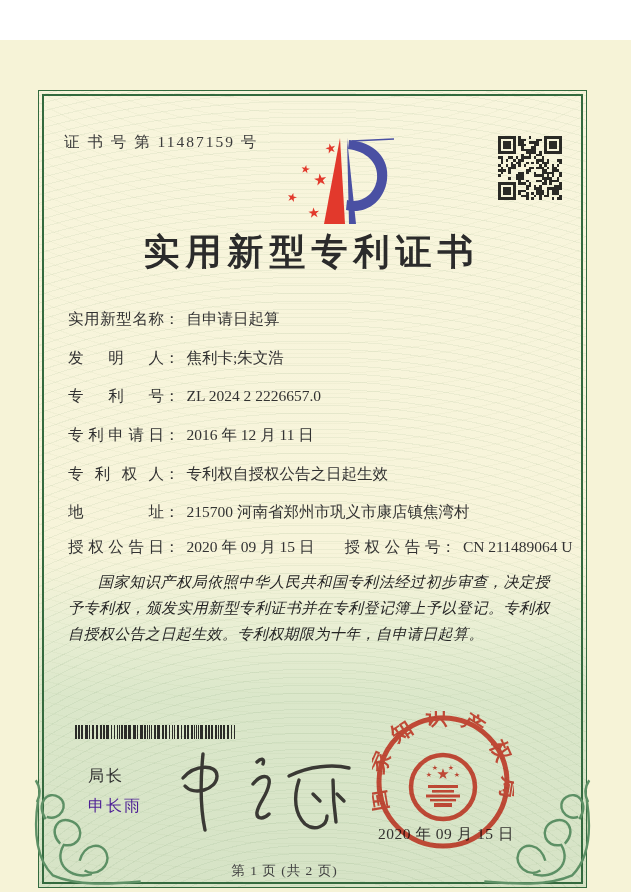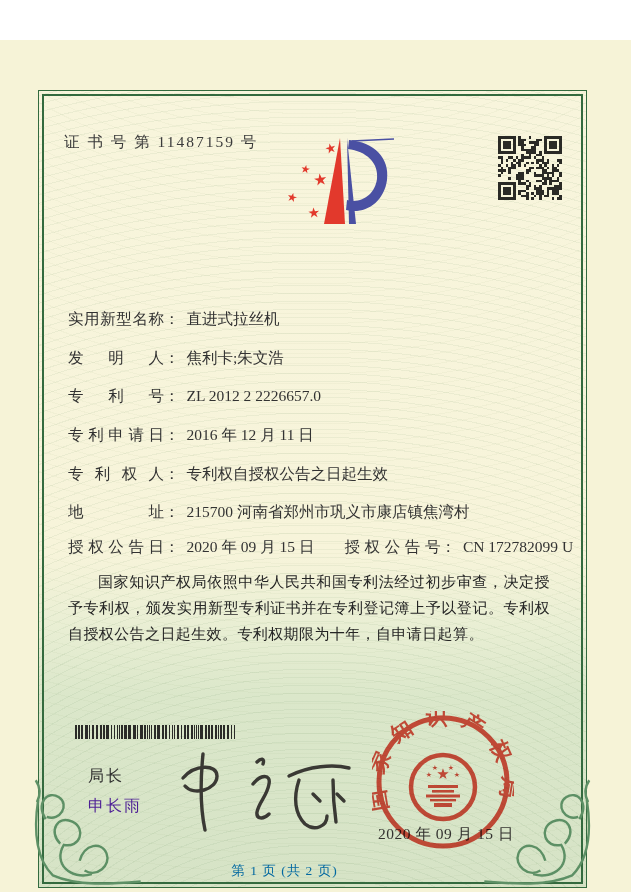--- a/index.html
+++ b/index.html
@@ -20,29 +20,29 @@
               letter-spacing:6px;color:#2b2b2b;}
   
   .fields{left:68px;top:269px;width:480px;}
   .field-row{height:38.7px;font-size:15.5px;color:#323232;white-space:nowrap;}
   .flabel{display:inline-flex;justify-content:space-between;width:96px;vertical-align:top;color:#323232;}
   .colon{margin-right:7px;}
   .grant-row{left:68px;top:497px;width:500px;font-size:15.5px;color:#323232;white-space:nowrap;display:flex;}
   .grant-pair2{margin-left:30px;}
   
   .body-text{left:68px;top:530px;width:482px;font-size:15px;line-height:1.73;color:#242424;letter-spacing:.4px;}
-  .body-text p{margin:0;text-indent:2em;text-align:justify;}
+  .body-text p{margin:0;text-indent:2em;text-align:justify;font-style:italic;}
   
   .barcode-svg{left:75px;top:685px;}
   .issuer-title{left:88px;top:726px;font-size:16px;color:#2e2e2e;letter-spacing:2px;text-align:center;}
   .issuer-name{left:88px;top:756px;font-size:16px;color:#4c1d95;letter-spacing:2px;}
   .signature-svg{left:165px;top:700px;}
   .seal-wrap{left:372px;top:671px;width:142px;height:142px;mix-blend-mode:multiply;}
   .seal-date{left:378px;top:784px;font-size:15.5px;color:#33322f;letter-spacing:.5px;white-space:nowrap;}
-  .page-number{left:38px;top:822px;width:493px;text-align:center;font-size:13.5px;color:#0369a1;letter-spacing:1px;}
+  .page-number{left:38px;top:822px;width:493px;text-align:center;font-size:13.5px;color:#404040;letter-spacing:1px;}
   .back-note{left:0;top:856px;width:631px;text-align:center;font-size:14.5px;color:#333;letter-spacing:2px;}
   .flourish{width:122px;height:122px;}
   .flourish-left{left:26px;top:728px;}
   .flourish-right{right:32px;top:728px;transform:scaleX(-1);}
   .scan-edge{left:0;bottom:0;width:631px;height:6px;background:linear-gradient(#d9d7cd,#a8a7a1);}
   .page-tab{left:293px;bottom:2px;width:46px;height:9px;background:#cfcec6;border-radius:5px 5px 0 0;}
 </style>
 </head>
 <body>
 
@@ -363,48 +363,49 @@
       <rect x="5" y="24" width="1" height="1" fill="#2a2a26"></rect>
       <rect x="6" y="24" width="1" height="1" fill="#2a2a26"></rect>
       <rect x="11" y="24" width="1" height="1" fill="#2a2a26"></rect>
       <rect x="13" y="24" width="1" height="1" fill="#2a2a26"></rect>
       <rect x="16" y="24" width="1" height="1" fill="#2a2a26"></rect>
       <rect x="21" y="24" width="1" height="1" fill="#2a2a26"></rect>
       <rect x="23" y="24" width="1" height="1" fill="#2a2a26"></rect>
       <rect x="24" y="24" width="1" height="1" fill="#2a2a26"></rect>
     </svg>
 
+  <div class="abs cert-title">实用新型专利证书</div>
 
   <div class="abs fields">
 
       <div class="field-row">
         <span class="flabel">
           <span>实</span>
           <span>用</span>
           <span>新</span>
           <span>型</span>
           <span>名</span>
           <span>称</span>
-        </span><span class="colon">：</span><span class="fvalue">直进式拉丝机</span>
+        </span><span class="colon">：</span><span class="fvalue">自申请日起算</span>
       </div>
 
       <div class="field-row">
         <span class="flabel">
           <span>发</span>
           <span>明</span>
           <span>人</span>
         </span><span class="colon">：</span><span class="fvalue">焦利卡;朱文浩</span>
       </div>
 
       <div class="field-row">
         <span class="flabel">
           <span>专</span>
           <span>利</span>
           <span>号</span>
-        </span><span class="colon">：</span><span class="fvalue">ZL 2012 2 2226657.0</span>
+        </span><span class="colon">：</span><span class="fvalue">ZL 2024 2 2226657.0</span>
       </div>
 
       <div class="field-row">
         <span class="flabel">
           <span>专</span>
           <span>利</span>
           <span>申</span>
           <span>请</span>
           <span>日</span>
         </span><span class="colon">：</span><span class="fvalue">2016 年 12 月 11 日</span>
@@ -437,21 +438,21 @@
           <span>日</span>
         </span><span class="colon">：</span><span>2020 年 09 月 15 日</span>
     </span>
     <span class="grant-pair2">
       <span class="flabel">
           <span>授</span>
           <span>权</span>
           <span>公</span>
           <span>告</span>
           <span>号</span>
-        </span><span class="colon">：</span><span>CN 172782099 U</span>
+        </span><span class="colon">：</span><span>CN 211489064 U</span>
     </span>
   </div>
 
   <div class="abs body-text">
 
       <p>国家知识产权局依照中华人民共和国专利法经过初步审查，决定授予专利权，颁发实用新型专利证书并在专利登记簿上予以登记。专利权自授权公告之日起生效。专利权期限为十年，自申请日起算。</p>
 
     </div>
 
   <svg class="abs barcode-svg" width="162" height="14" viewBox="0 0 162 14" id="barcode" shape-rendering="crispEdges">

